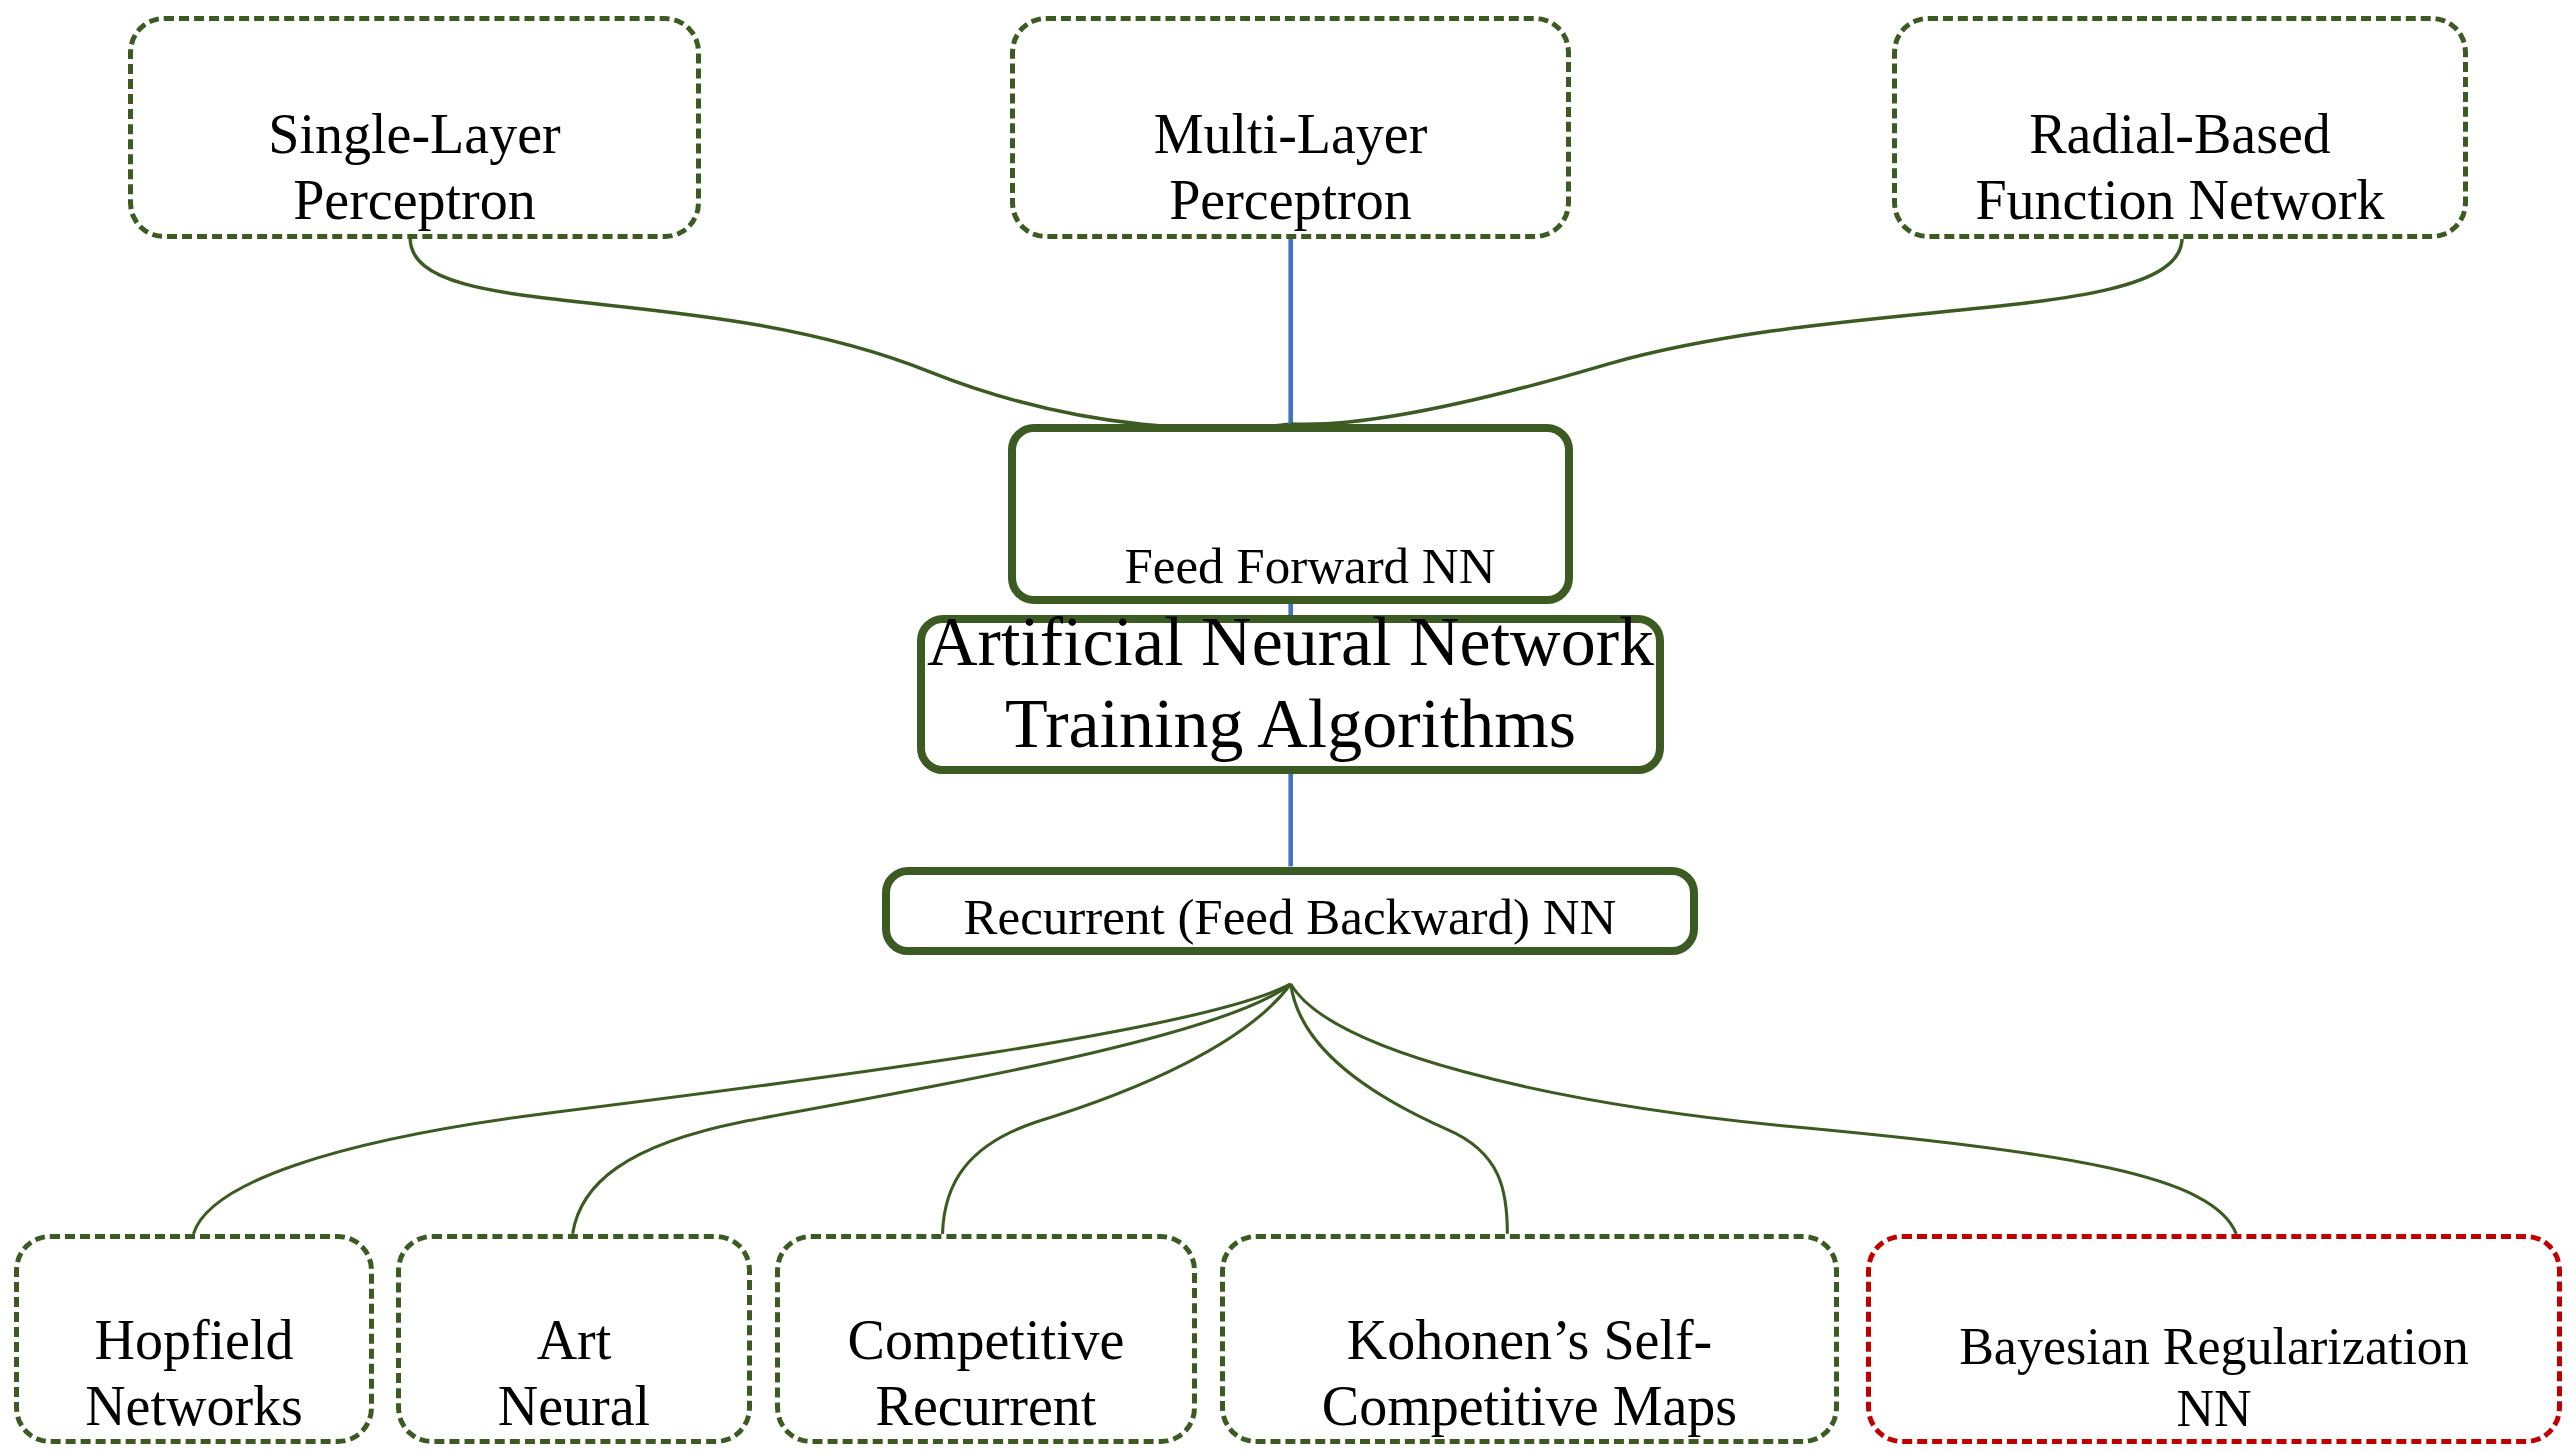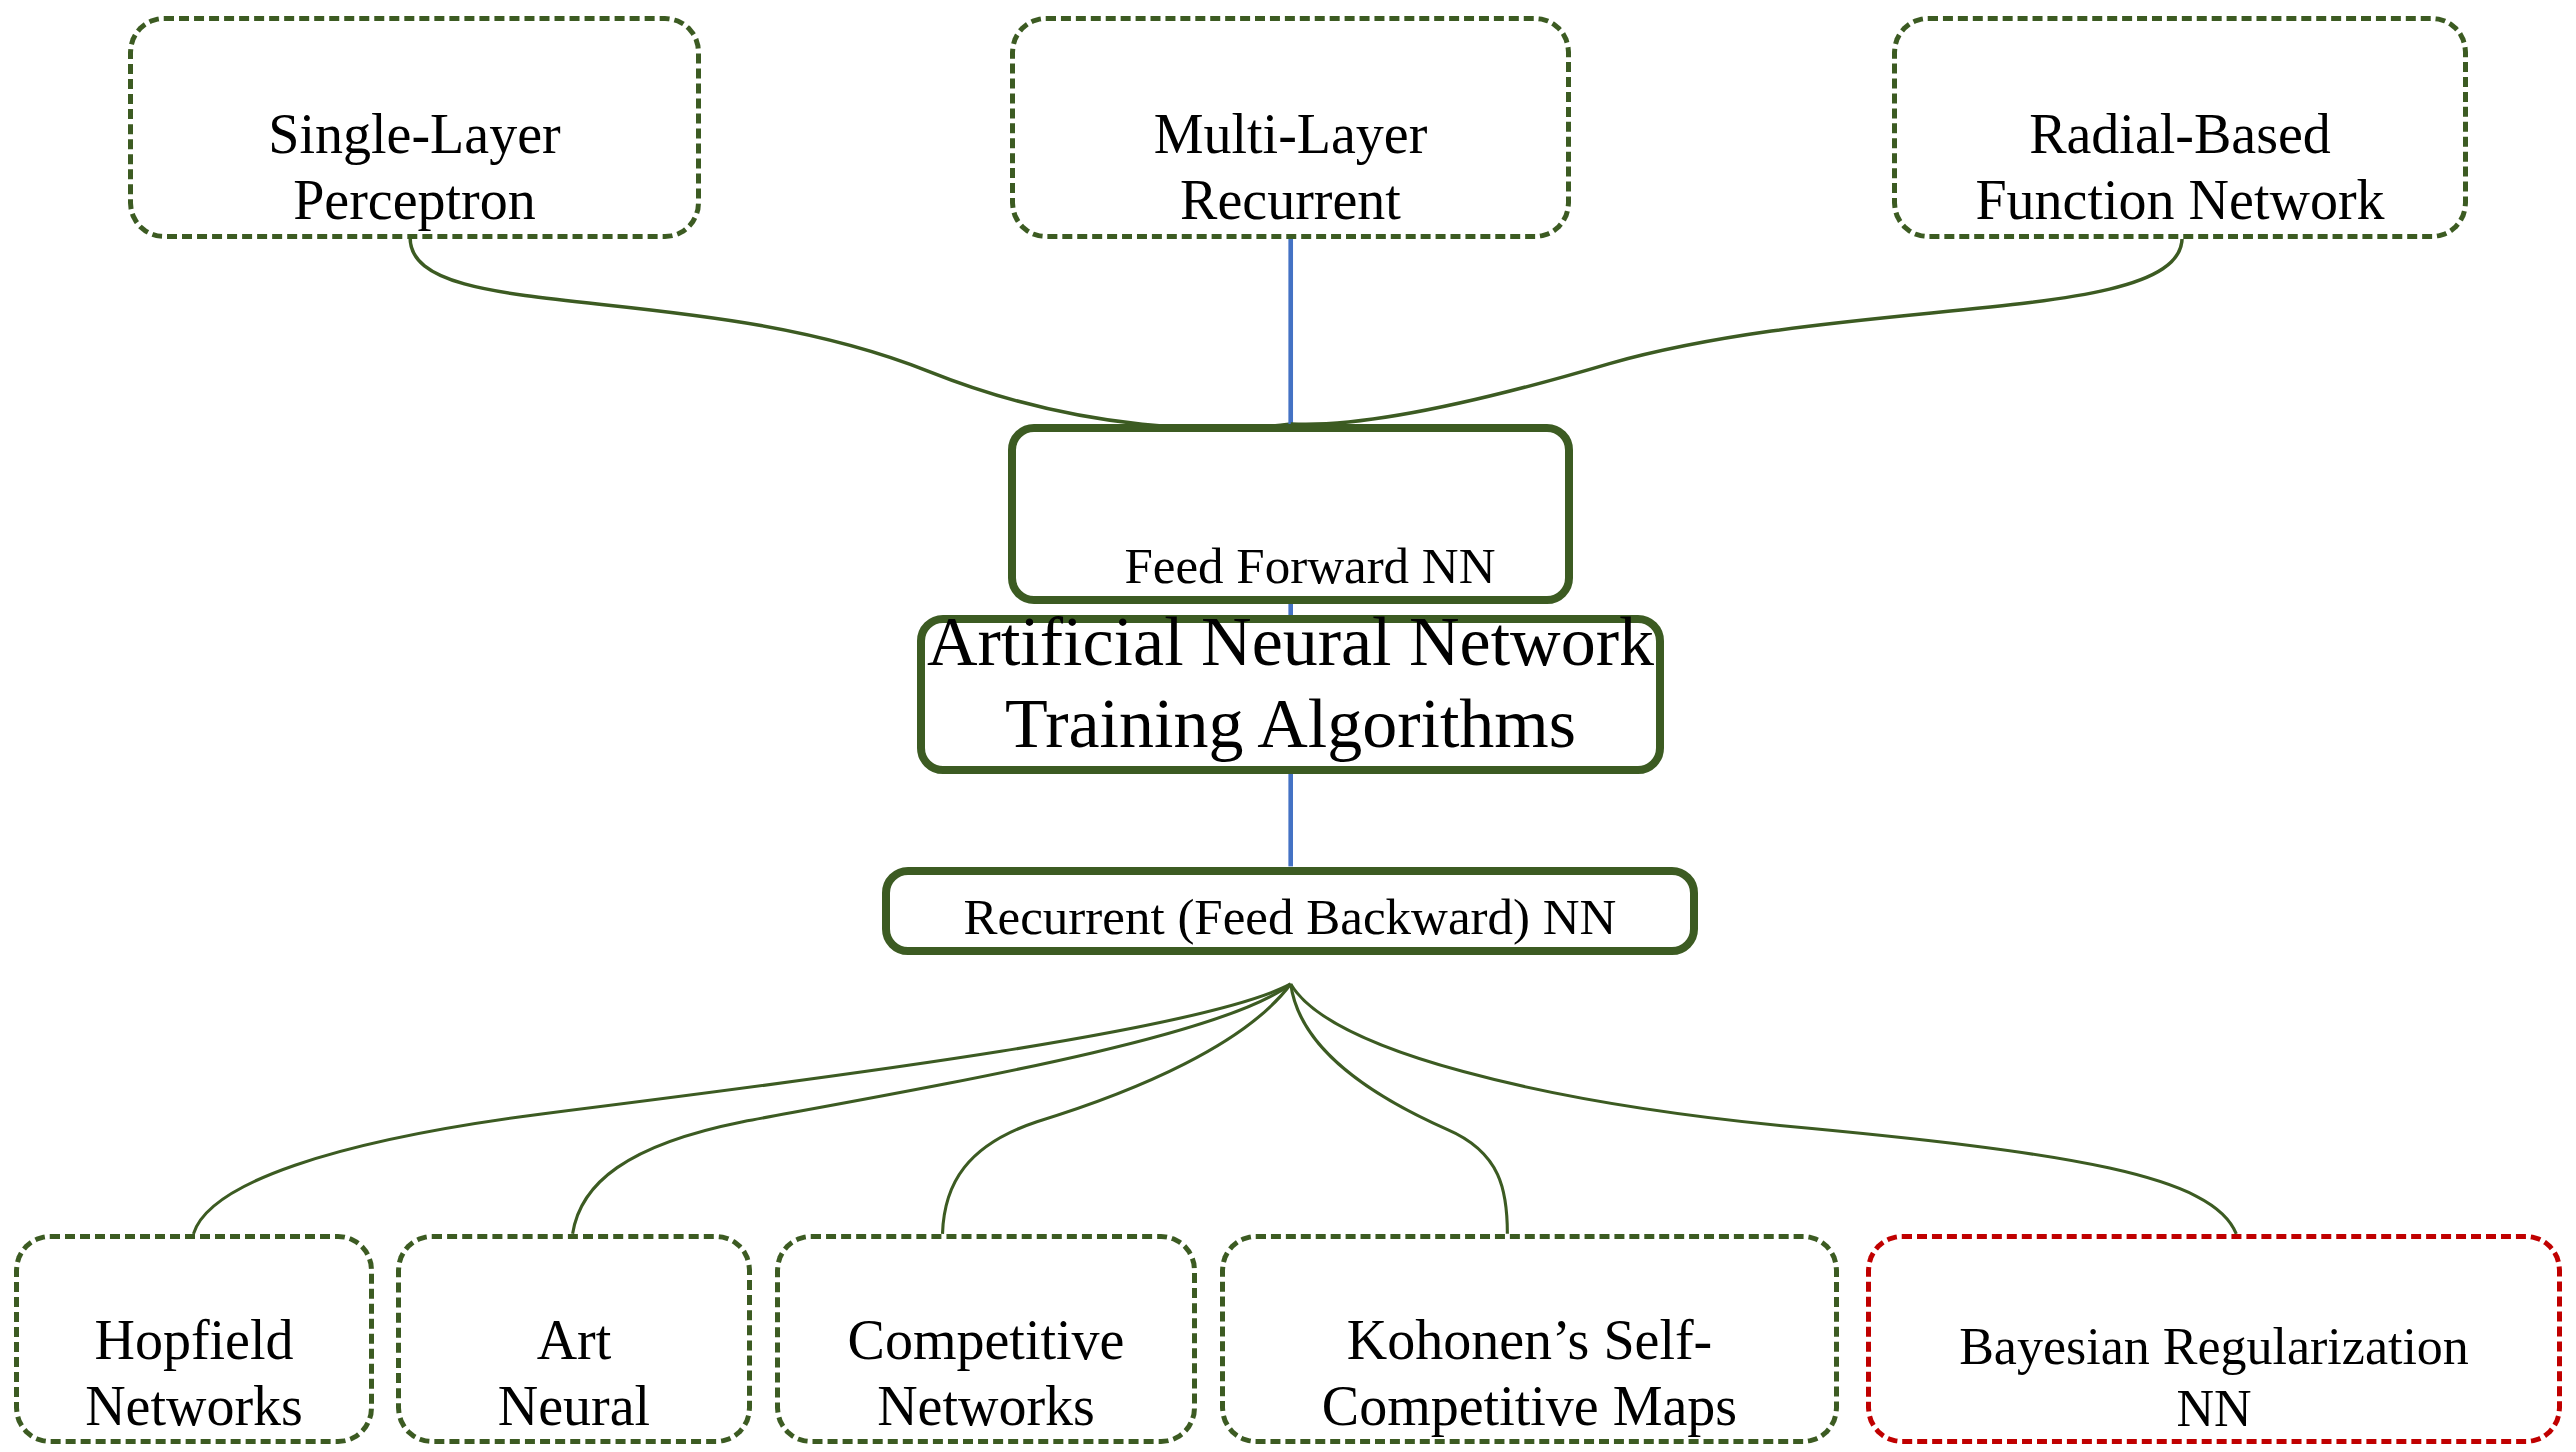--- a/index.html
+++ b/index.html
@@ -78,21 +78,21 @@
     <path d="M 1668 1272 C 1720 1360 2000 1425 2300 1455 C 2680 1490 2860 1520 2890 1595" fill="none" stroke="#3c5b22" stroke-width="4"></path>
   </svg>
 
   <div class="node leaf-green" style="left:128px;top:15.5px;width:573px;height:223px;">
     <span class="lbl">Single-Layer
 Perceptron</span>
   </div>
 
   <div class="node leaf-green" style="left:1010px;top:15.5px;width:561px;height:223px;">
     <span class="lbl">Multi-Layer
-Recurrent</span>
+Perceptron</span>
   </div>
 
   <div class="node leaf-green" style="left:1892px;top:15.5px;width:576px;height:223px;">
     <span class="lbl">Radial-Based
 Function Network</span>
   </div>
 
   <div class="node spine" style="left:1008px;top:424px;width:565px;height:180px;padding-left:39px;">
     <span class="lbl">Feed Forward NN</span>
   </div>
@@ -111,21 +111,21 @@
 Networks</span>
   </div>
 
   <div class="node leaf-green" style="left:396px;top:1234px;width:356px;height:210px;">
     <span class="lbl">Art
 Neural</span>
   </div>
 
   <div class="node leaf-green" style="left:775px;top:1234px;width:422px;height:210px;">
     <span class="lbl">Competitive
-Networks</span>
+Recurrent</span>
   </div>
 
   <div class="node leaf-green" style="left:1220px;top:1234px;width:619px;height:210px;">
     <span class="lbl">Kohonen’s Self-
 Competitive Maps</span>
   </div>
 
   <div class="node leaf-red" style="left:1866px;top:1234px;width:696px;height:210px;">
     <span class="lbl">Bayesian Regularization
 NN</span>

